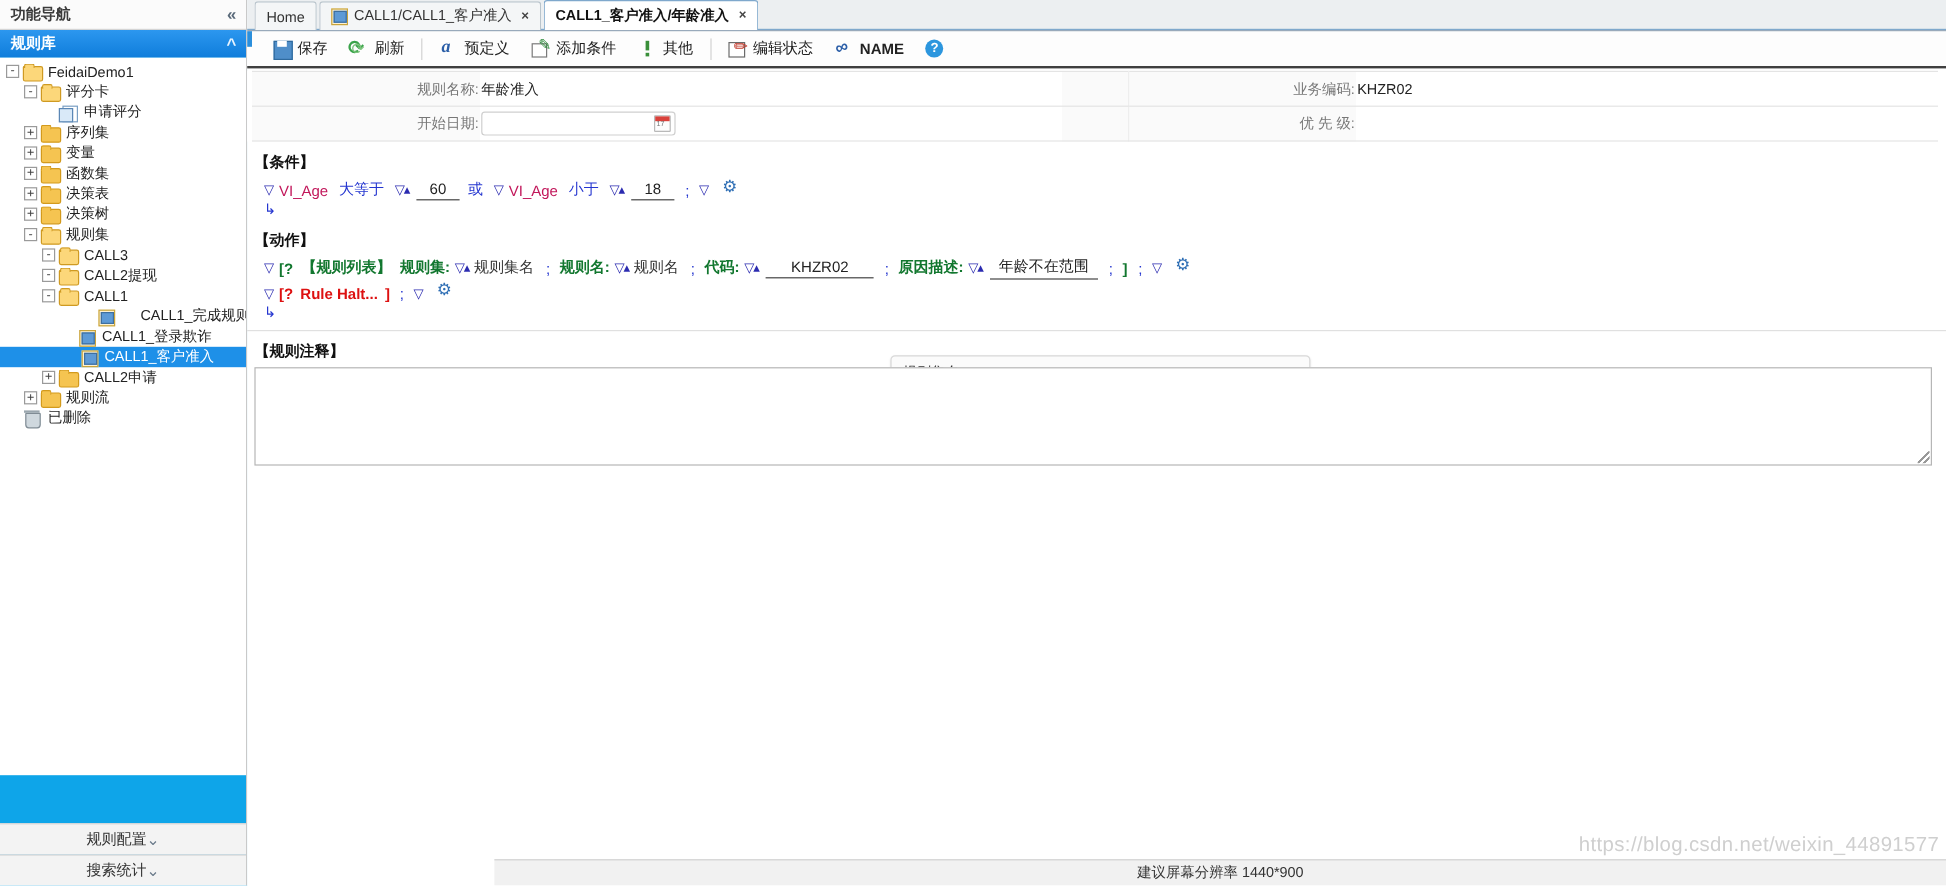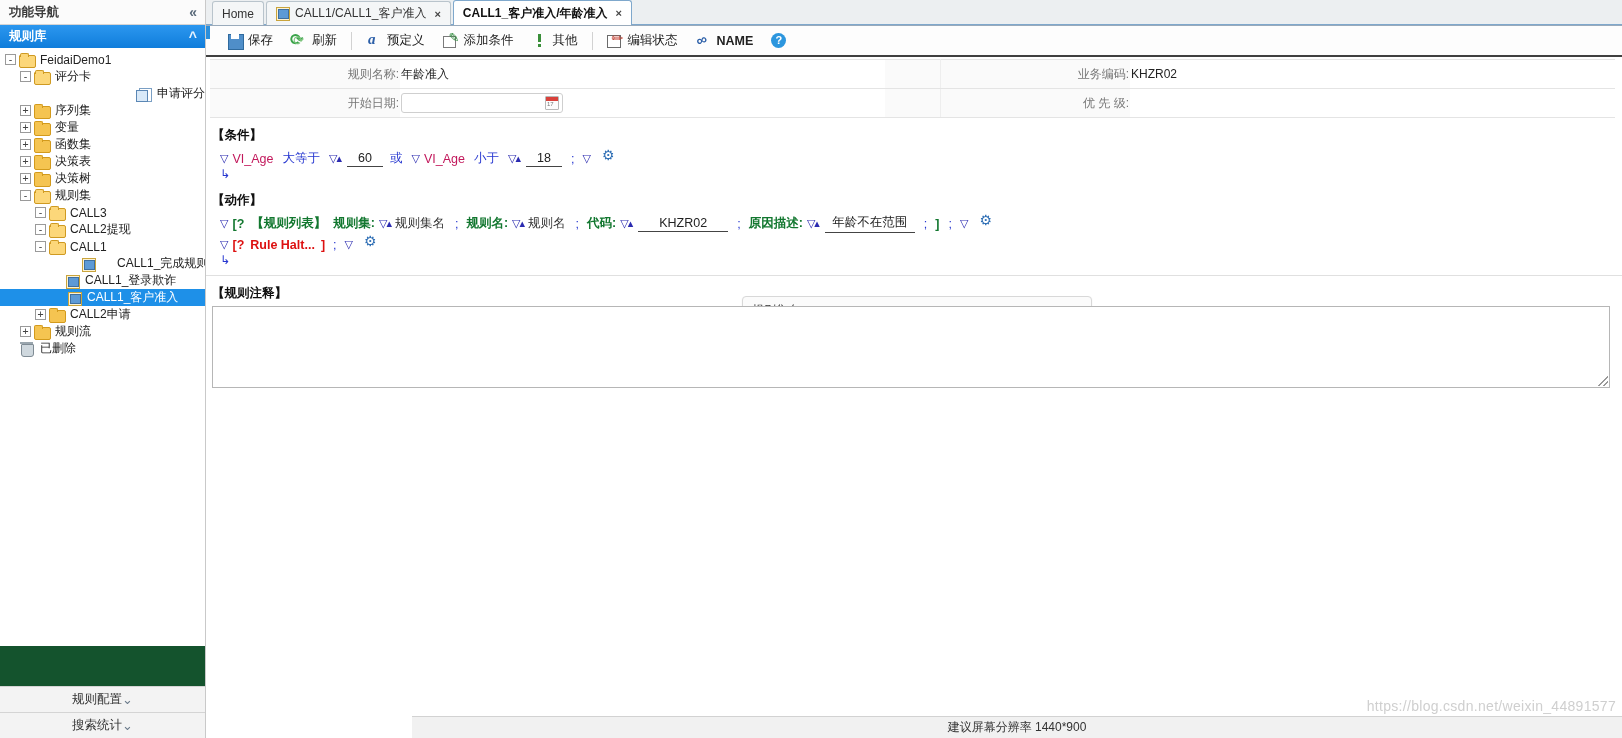--- a/index.html
+++ b/index.html
@@ -10,21 +10,21 @@
     background: #ffffff;
     font-family: "Liberation Sans", "DejaVu Sans", sans-serif;
     font-size: 12px;
     color: #333;
   }
   .app { position: relative; width: 1622px; height: 738px; }
 
   
   .left-panel {
     position: absolute; left: 0; top: 0; width: 206px; height: 738px;
-    background: #14532d;
+    background: #0ea5e9;
     border-right: 1px solid #c9c9c9;
   }
   .lp-header {
     height: 25px; display: flex; align-items: center; justify-content: space-between;
     padding: 0 8px 0 9px;
     background: #fbfbfb;
     border-bottom: 1px solid #d4d4d4;
     font-weight: bold; color: #3b3b3b; font-size: 12.5px;
   }
   .lp-header .chev { color: #5a6a7a; font-size: 14px; line-height: 1; }
@@ -292,21 +292,21 @@
   .hr-light { height:1px; background:#e0e0e0; margin-top:6px; }
 
   
   .statusbar {
     position: absolute; left: 206px; right: 0; bottom: 0; height: 22px;
     background: #f1f1f1; border-top: 1px solid #d2d2d2;
     display: flex; align-items: center; justify-content: center;
     font-size: 12px; color: #333;
   }
   .watermark {
-    position: absolute; right: 6px; bottom: 24px; font-size: 14px; color: #cfcfcf;
+    position: absolute; right: 6px; bottom: 24px; font-size: 17px; color: #cfcfcf;
     letter-spacing: 0.3px;
   }
   .left-blue-strip {
     position:absolute; left:206px; top:26px; width:4px; height:13px; background:#2b8fdc;
   }
 </style>
 </head>
 <body>
 
 <div class="app">
@@ -327,21 +327,21 @@
         <div class="tnode" style="padding-left: 5px;">
           <span class="twist">-</span>
           <span class="ico folder-open"></span>
           <span class="lbl">FeidaiDemo1</span>
         </div>
         <div class="tnode" style="padding-left: 20px;">
           <span class="twist">-</span>
           <span class="ico folder-open"></span>
           <span class="lbl">评分卡</span>
         </div>
-        <div class="tnode" style="padding-left: 35px; justify-content: flex-end;">
+        <div class="tnode" style="padding-left: 35px;">
           <span class="twist none"></span>
           <span class="ico doc"></span>
           <span class="lbl">申请评分</span>
         </div>
         <div class="tnode" style="padding-left: 20px;">
           <span class="twist">+</span>
           <span class="ico folder"></span>
           <span class="lbl">序列集</span>
         </div>
         <div class="tnode" style="padding-left: 20px;">

